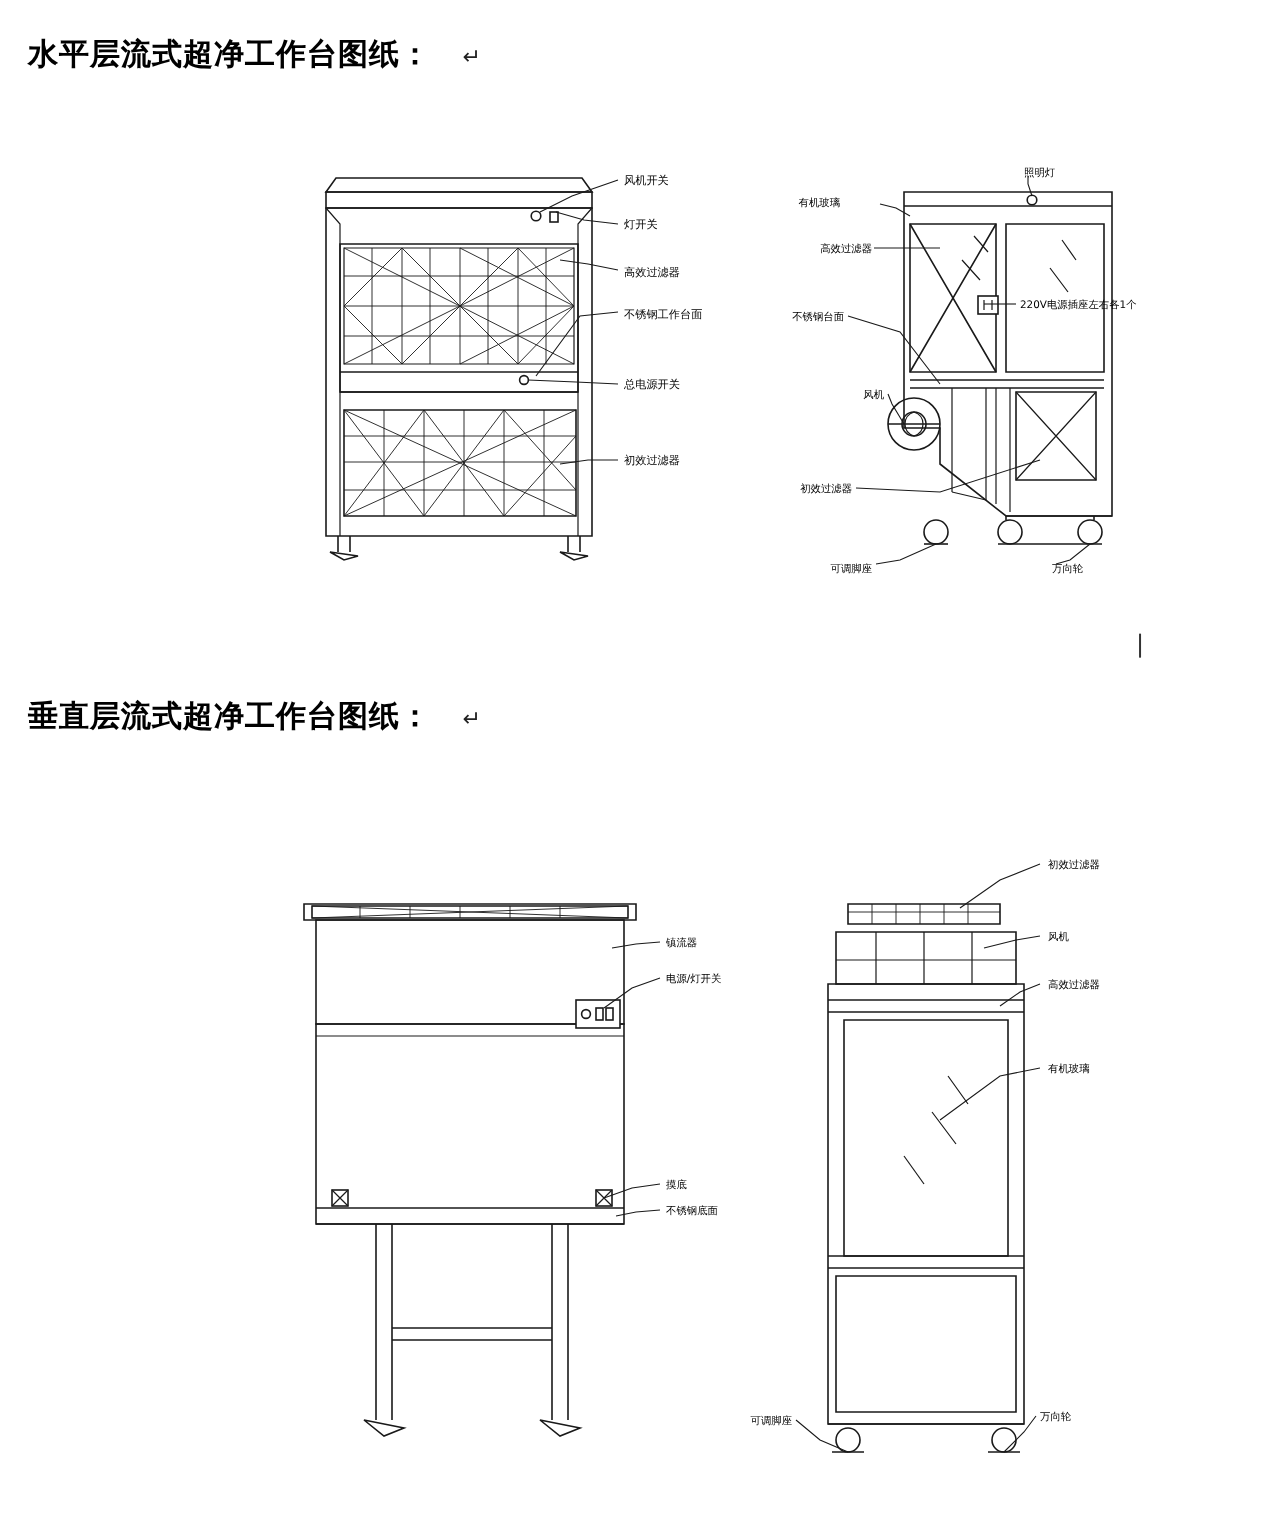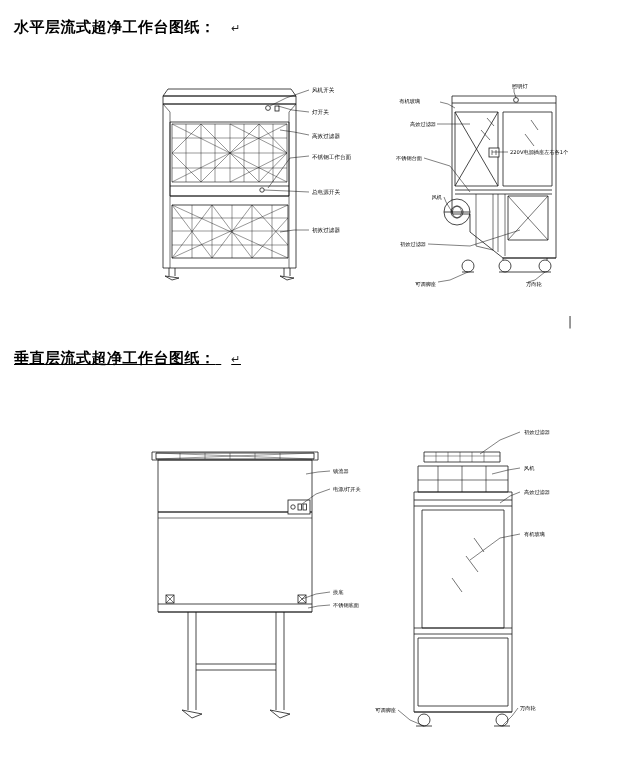--- a/index.html
+++ b/index.html
@@ -51,21 +51,21 @@
 </head>
 <body>
 
 <div class="page">
 
   <div class="heading" style="left:14px; top:18px;text-align:right;">
     <span>水平层流式超净工作台图纸：</span>
     <span class="pilcrow">↵</span>
   </div>
 
-  <div class="heading" style="left:14px; top:349px;text-decoration:underline;">
+  <div class="heading" style="left:14px; top:349px;">
     <span>垂直层流式超净工作台图纸：</span>
     <span class="pilcrow">↵</span>
   </div>
 
   <div class="cursor-mark" style="left:568px; top:315px;">|</div>
 
   <svg width="632" height="758" viewBox="0 0 632 758">
 
     <g>
 

